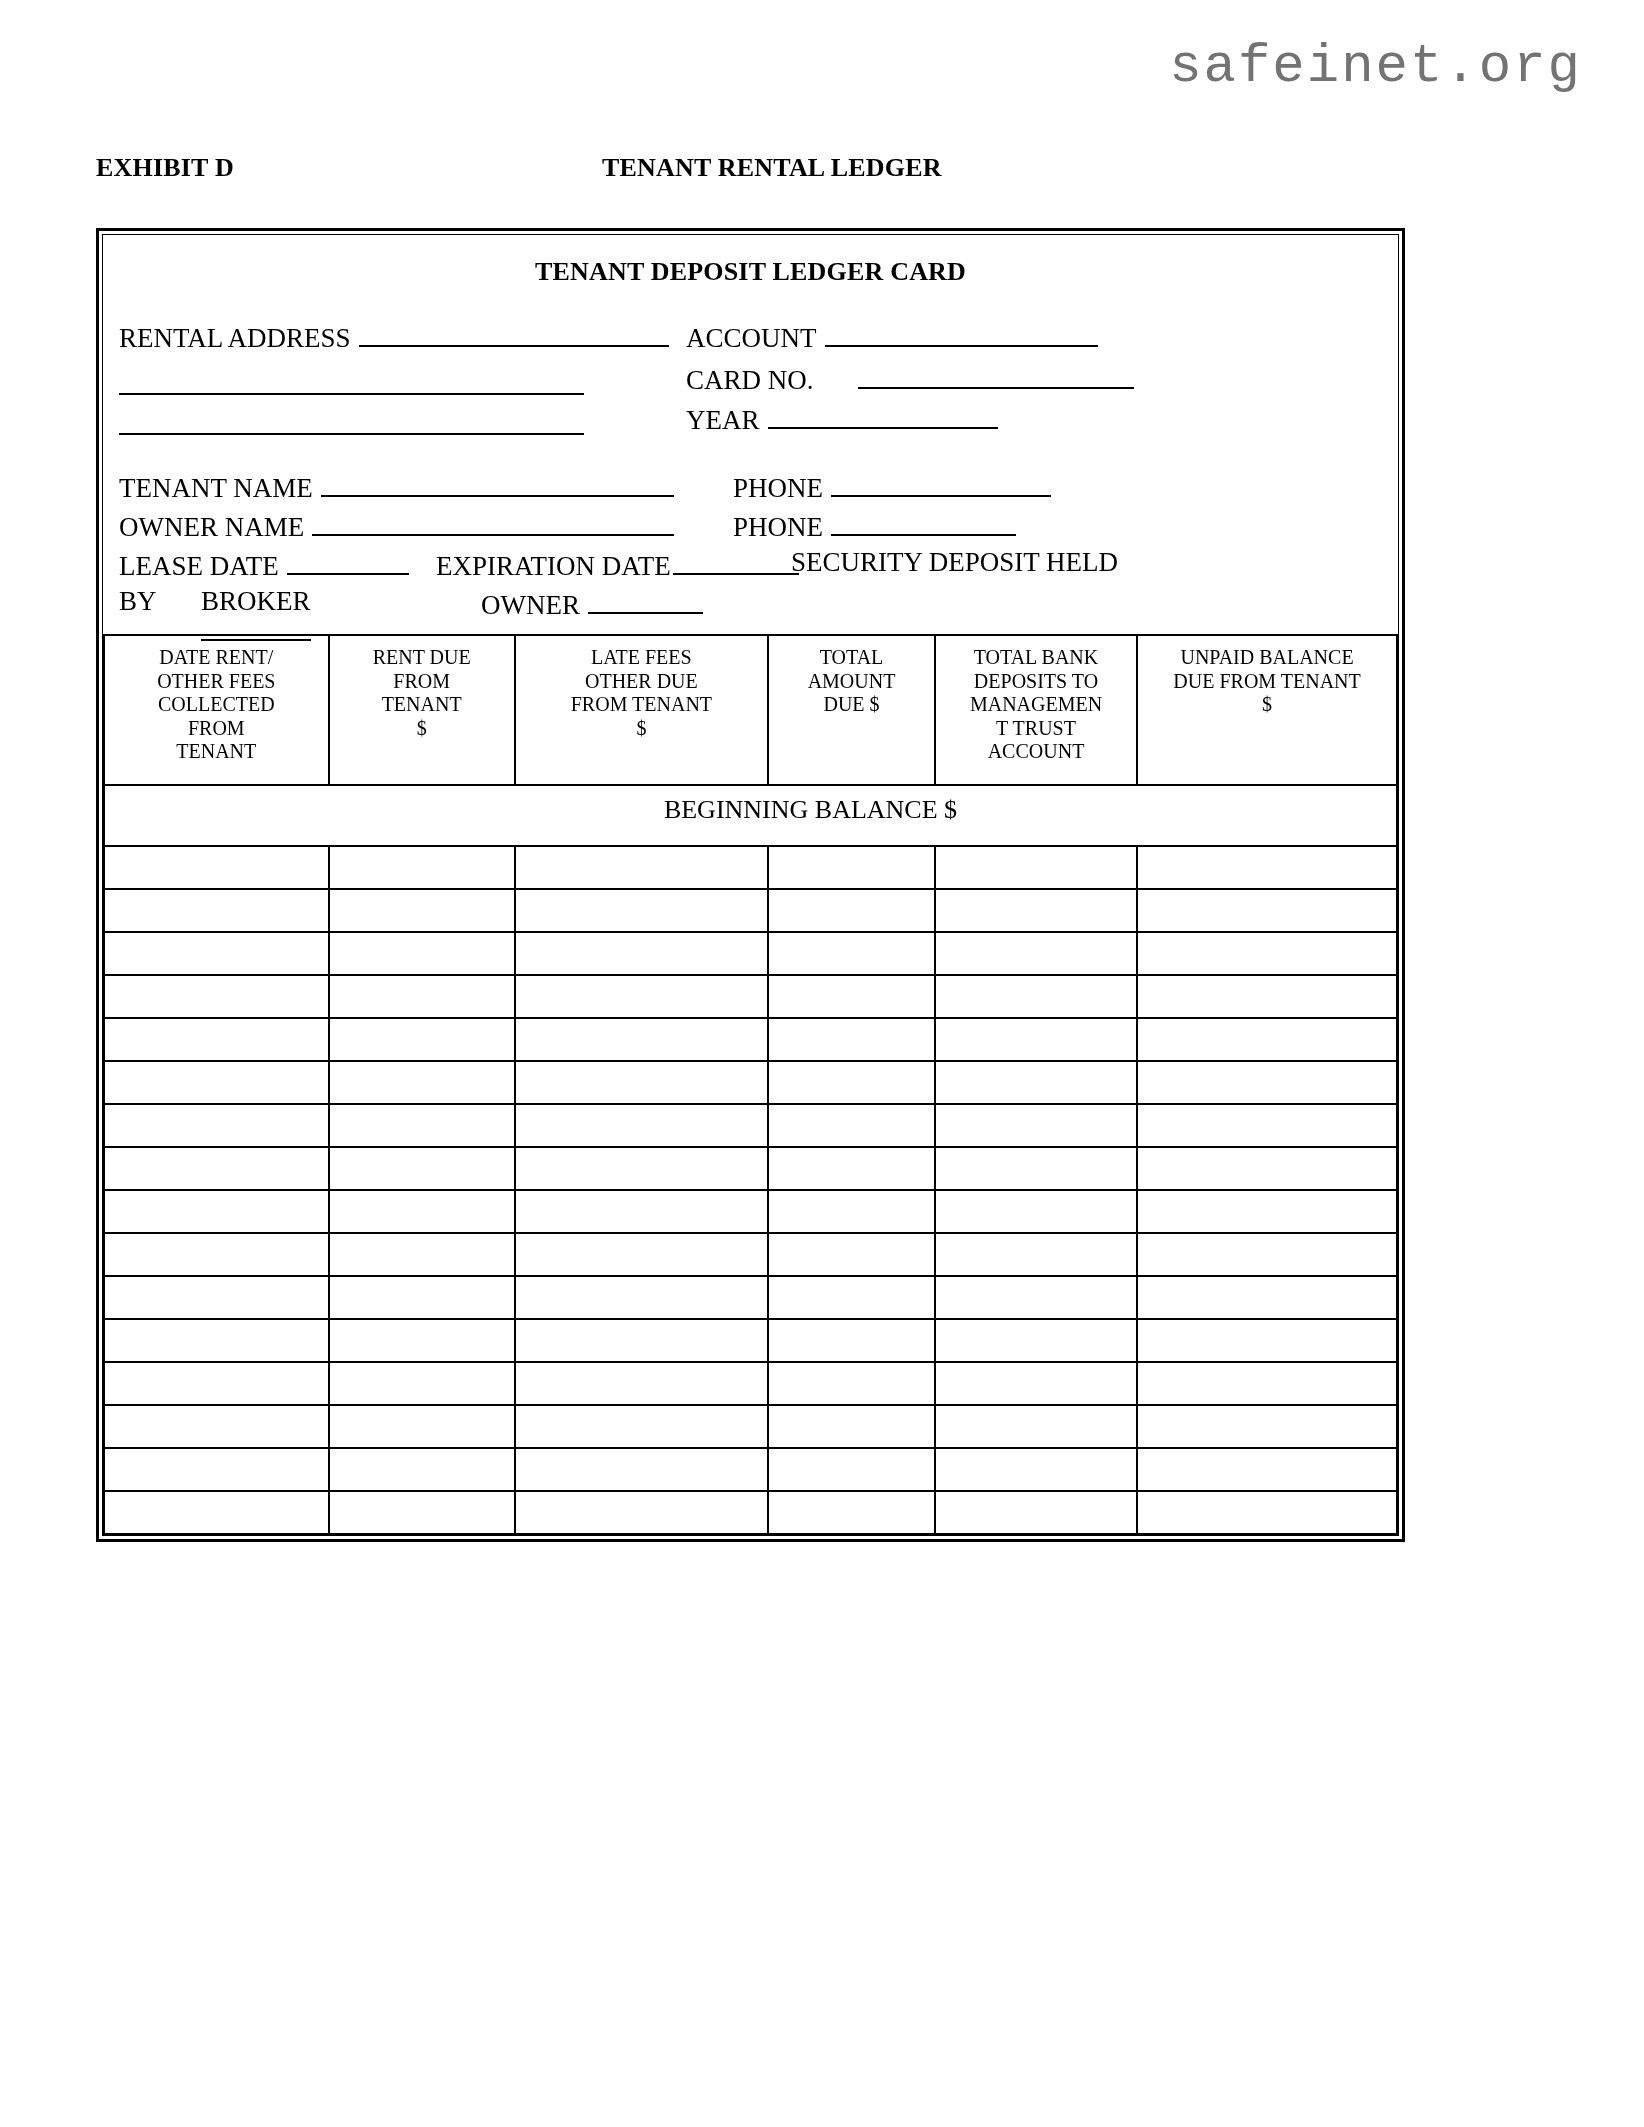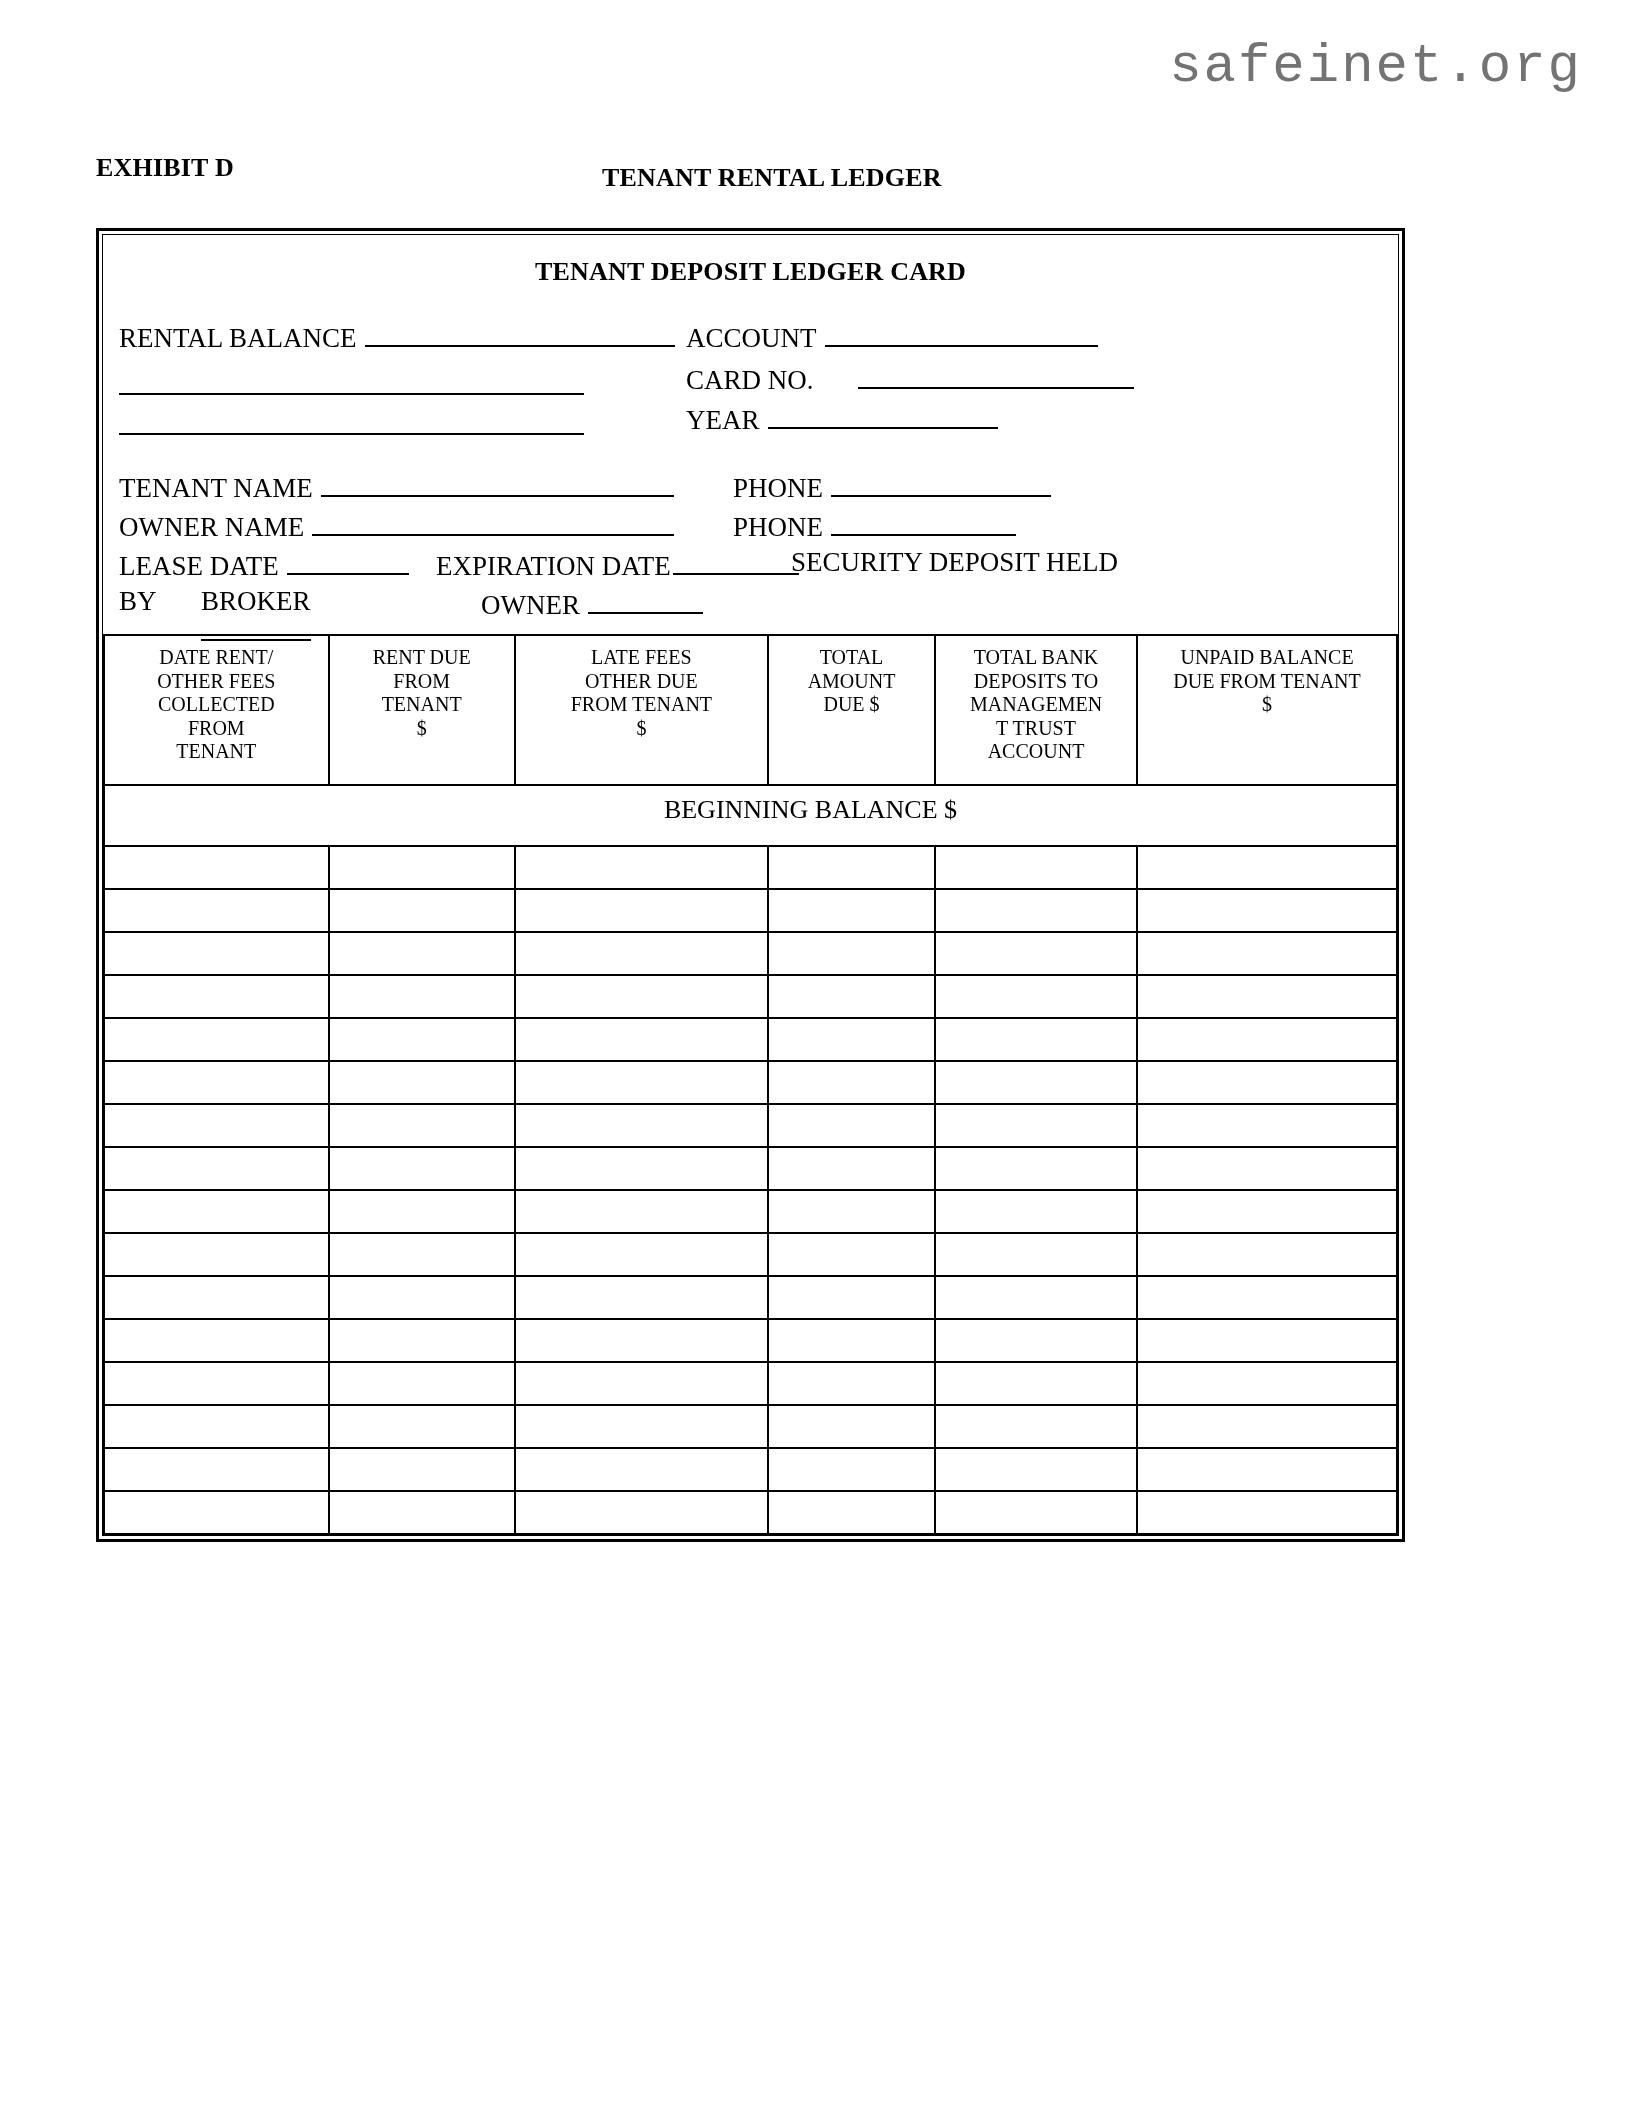--- a/index.html
+++ b/index.html
@@ -46,21 +46,20 @@
     font-size: 26px;
     letter-spacing: 0.2px;
   }
   .doc-header .doc-title {
     position: absolute;
     left: 506px;
     top: 0;
     font-weight: bold;
     font-size: 26px;
     letter-spacing: 0.2px;
-    margin-top: 10px;
   }
 
   
   .card-frame {
     position: absolute;
     left: 96px;
     top: 228px;
     width: 1309px;
     border: 3px solid #000;
     box-sizing: border-box;
@@ -172,21 +171,21 @@
 
 <div class="card-frame">
  <div class="card-inner">
 
   <div class="card-title">TENANT DEPOSIT LEDGER CARD</div>
 
   <div class="form-area">
 
     <div class="frow" style="height:42px;">
       <span class="fitem" style="left:0px;">
-        <span class="flabel">RENTAL BALANCE</span>
+        <span class="flabel">RENTAL ADDRESS</span>
         <span class="fline" style="width:310px;"></span>
       </span>
       <span class="fitem" style="left:567px;">
         <span class="flabel">ACCOUNT</span>
         <span class="fline" style="width:273px;"></span>
       </span>
     </div>
 
     <div class="frow" style="height:40px;">
       <span class="fitem" style="left:0px; top:6px;">

